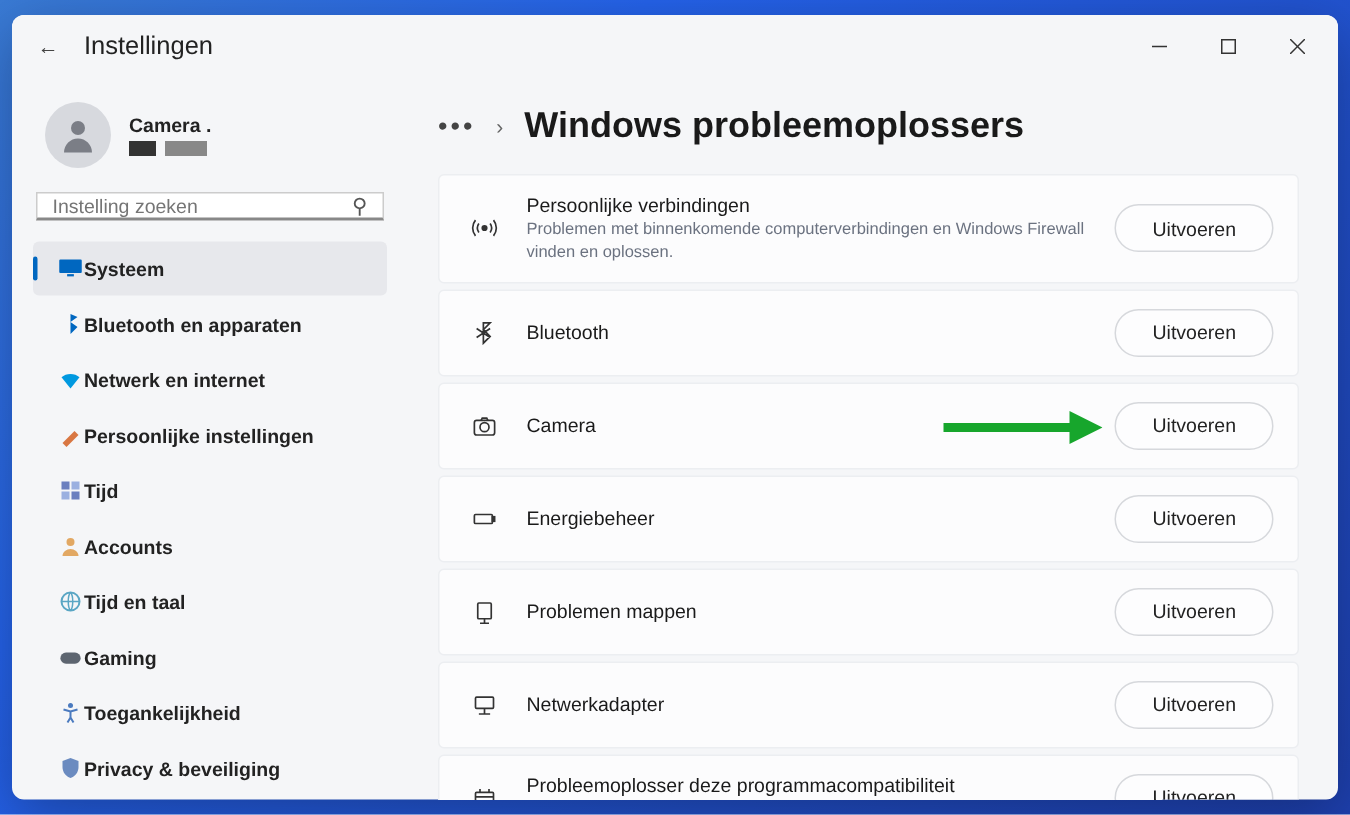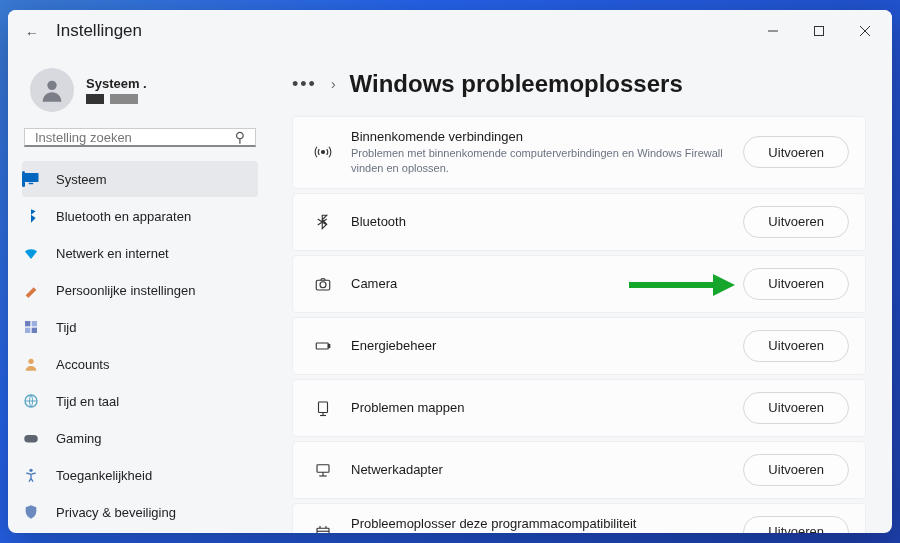--- a/index.html
+++ b/index.html
@@ -41,23 +41,23 @@
   .profile-chips { display: flex; gap: 6px; margin-top: 3px; }
   .chip { width: 18px; height: 10px; background: #333; }
   .chip.gray { background: #888; width: 28px; }
   .search {
     display: flex; align-items: center; border: 1px solid #ccc; background: #fff;
     height: 32px; border-bottom: 2px solid #888; margin: 0 2px 14px 2px;
   }
   .search input { flex: 1; border: none; outline: none; padding: 0 10px; font-size: 13px; background: transparent; color: #0f172a; }
   .search-icon { padding: 0 10px; font-size: 14px; color: #555; }
   .nav-item {
-    display: flex; align-items: center; gap: 16px; height: 36px;
-    padding: 0 0; border-radius: 4px; font-size: 13px; color: #222;
-    cursor: pointer; position: relative; margin-bottom: 1px;
+    display: flex; align-items: center; gap: 0; height: 36px;
+    padding: 0 16px; border-radius: 4px; font-size: 13px; color: #222;
+    cursor: pointer; position: relative; margin-bottom: 1px; font-weight: bold;
   }
   .nav-item.active { background: #e7e8ec; }
   .nav-item.active::before {
     content: ""; position: absolute; left: 0; top: 10px; bottom: 10px;
     width: 3px; background: #0067c0; border-radius: 2px;
   }
   .nav-icon { width: 18px; height: 18px; display: flex; align-items: center; justify-content: center; }
   .main { flex: 1; padding: 18px 26px 0 26px; overflow-y: auto; }
   .breadcrumb { display: flex; align-items: center; gap: 14px; margin-bottom: 18px; }
   .dots { font-size: 18px; letter-spacing: 2px; color: #444; }
@@ -115,21 +115,21 @@
   <div class="body">
     <div class="sidebar">
       <div class="profile">
         <div class="avatar">
           <svg viewBox="0 0 24 24">
               <circle cx="12" cy="8" r="4"></circle>
               <path d="M4 22c0-4.4 3.6-8 8-8s8 3.6 8 8"></path>
             </svg>
         </div>
         <div>
-          <div class="profile-name">Systeem .</div>
+          <div class="profile-name">Camera .</div>
           <div class="profile-chips">
             <div class="chip"></div>
             <div class="chip gray"></div>
           </div>
         </div>
       </div>
 
       <div class="search">
         <input placeholder="Instelling zoeken" style="">
         <span class="search-icon">⚲</span>
@@ -234,21 +234,21 @@
       </div>
       <div class="list" id="troubleshooter-list">
           <div class="row">
             <div class="row-icon">
               <svg viewBox="0 0 24 24">
                 <circle cx="12" cy="12" r="2" fill="#333"></circle>
                 <path d="M7 8a7 7 0 000 8M17 8a7 7 0 010 8M4 5a11 11 0 000 14M20 5a11 11 0 010 14" stroke="#333" fill="none"></path>
               </svg>
             </div>
             <div class="row-content">
-              <div class="row-title">Binnenkomende verbindingen</div>
+              <div class="row-title">Persoonlijke verbindingen</div>
               <div class="row-desc">Problemen met binnenkomende computerverbindingen en Windows Firewall vinden en oplossen.</div>
             </div>
             <button class="run-btn">Uitvoeren</button>
           </div>
           <div class="row">
             <div class="row-icon">
               <svg viewBox="0 0 24 24">
                 <path d="M11 3v18l6-6-6-6 6-6-6 0zM5 8l12 8M5 16l12-8" stroke="#333" fill="none"></path>
               </svg>
             </div>

